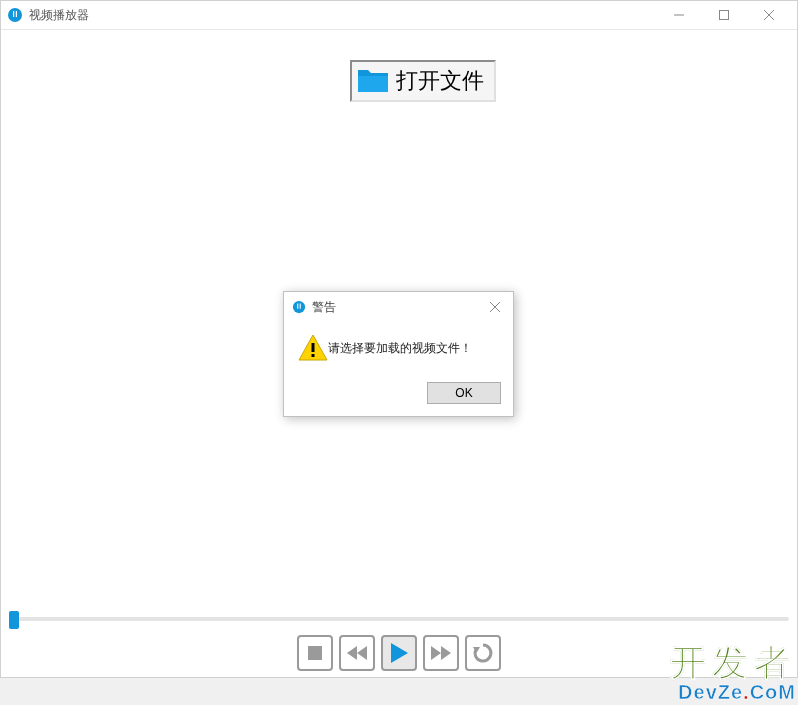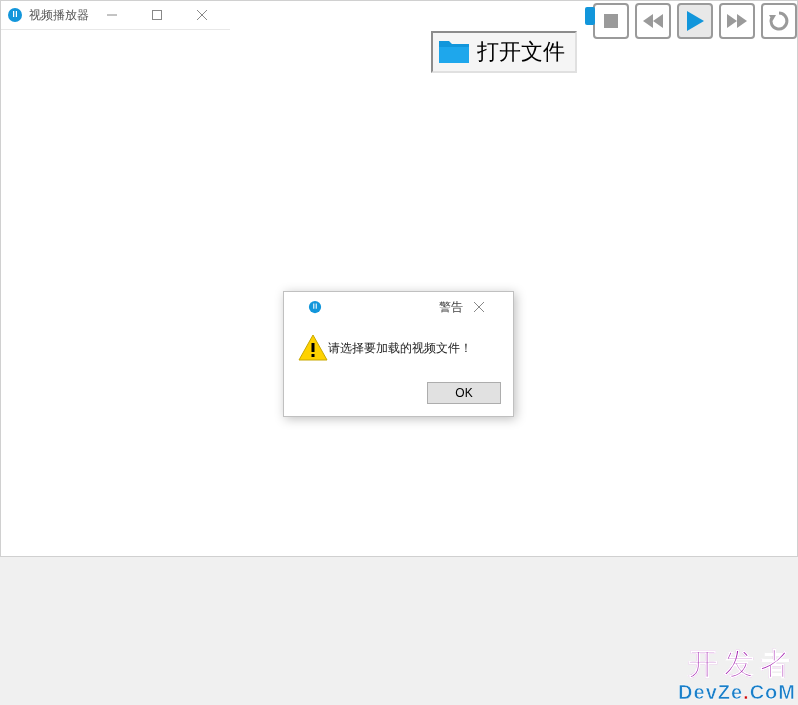--- a/index.html
+++ b/index.html
@@ -6,24 +6,24 @@
     body {
       width: 798px;
       height: 705px;
       font-family: "Microsoft YaHei", sans-serif;
       background: #f0f0f0;
       overflow: hidden;
       position: relative;
     }
     .main-window {
       width: 798px;
-      height: 557px;
+      height: 678px;
       background: #ffffff;
       display: flex;
-      flex-direction: row;
+      flex-direction: column;
       border: 1px solid #d0d0d0;
     }
     .titlebar {
       height: 29px;
       background: #ffffff;
       display: flex;
       align-items: center;
       padding: 0 6px;
       border-bottom: 1px solid #e8e8e8;
     }
@@ -49,21 +49,21 @@
       justify-content: center;
       cursor: pointer;
     }
     .window-btn svg { stroke: #888; }
     
     .content-area {
       flex: 1;
       background: #ffffff;
       display: flex;
       flex-direction: column;
-      align-items: flex-end;
+      align-items: center;
       padding-top: 30px;
       position: relative;
       padding-left: 48px;
     }
     .open-file-btn {
       display: flex;
       align-items: center;
       border: 2px inset #e0e0e0;
       background: #f5f5f5;
       padding: 4px 10px 4px 4px;
@@ -134,23 +134,22 @@
       top: 291px;
       width: 231px;
       background: #ffffff;
       border: 1px solid #c0c0c0;
       box-shadow: 2px 2px 10px rgba(0,0,0,0.25);
     }
     .dialog-titlebar {
       height: 30px;
       display: flex;
       align-items: center;
-      padding: 0 24px;
+      padding: 0 8px;
       gap: 6px;
-      text-align: right;
     }
     .dialog-title {
       font-size: 12px;
       color: #444;
       flex: 1;
     }
     .dialog-close {
       width: 20px;
       height: 20px;
       display: flex;
@@ -187,25 +186,24 @@
     .watermark {
       position: absolute;
       right: 2px;
       bottom: 2px;
       text-align: right;
       font-family: "SimHei", sans-serif;
       line-height: 1.05;
       pointer-events: none;
     }
     .watermark-line1 {
-      font-size: 30px;
-      color: #a21caf;
+      font-size: 36px;
+      color: #4d7c0f;
       font-weight: bold;
       letter-spacing: 6px;
-      font-family: Liberation Mono, monospace;
       -webkit-text-stroke: 0.5px #fff;
     }
     .watermark-line2 {
       font-size: 20px;
       color: #1a7fc9;
       font-weight: bold;
       letter-spacing: 1px;
       margin-left: 40px;
       -webkit-text-stroke: 0.5px #fff;
     }

